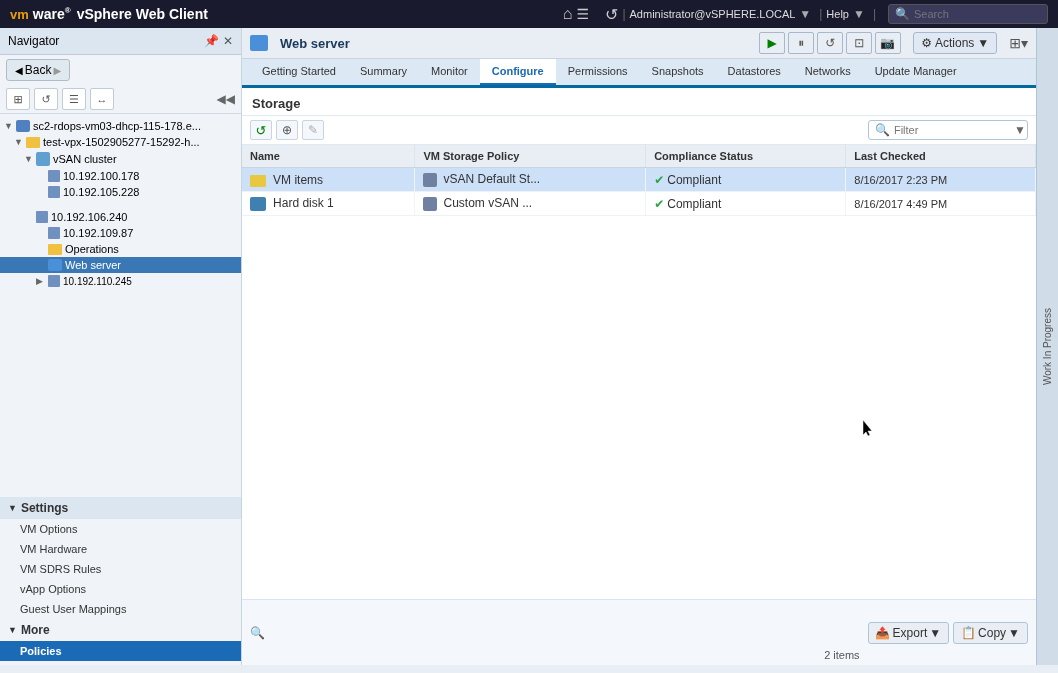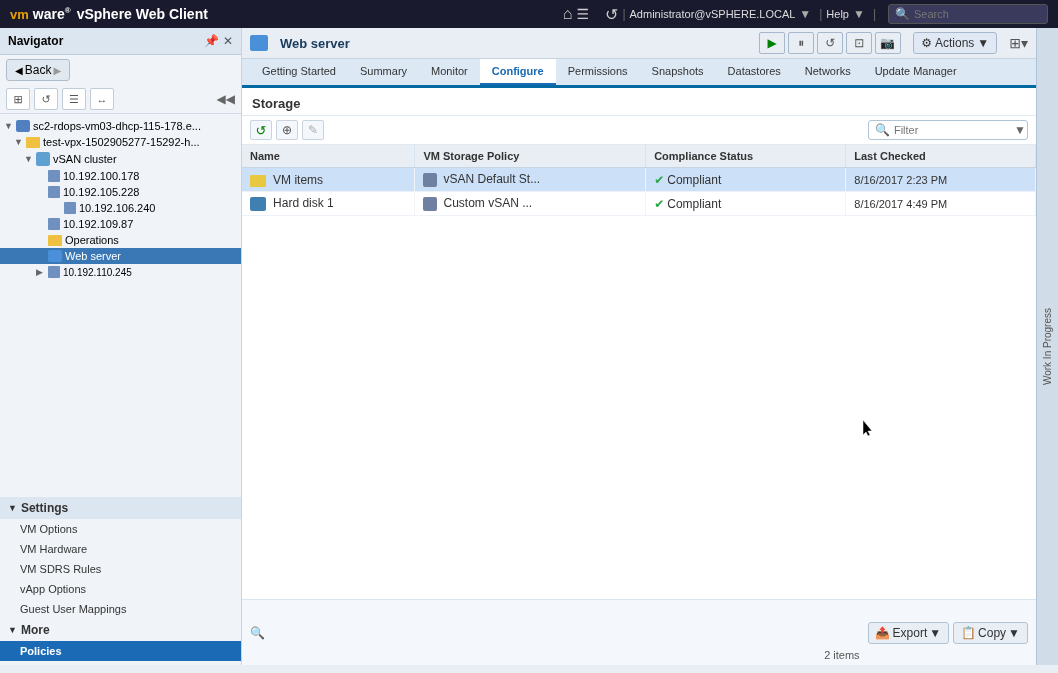--- a/index.html
+++ b/index.html
@@ -106,21 +106,21 @@
   <div class="topbar-search" style="margin-left:8px;">
     <span style="color:#aaa;margin-right:4px;">🔍</span>
     <input type="text" placeholder="Search" style="">
   </div>
 </div>
 
 <div class="main-layout">
 
   <div class="sidebar">
     <div class="sidebar-header">
-      <span style="font-weight:bold;font-size:12px;">Navigator</span>
+      <span style="font-weight:normal;font-size:12px;">Navigator</span>
       <div class="sidebar-header-icons">
         <span style="font-size:12px;cursor:pointer;color:#555;">📌</span>
         <span style="font-size:12px;cursor:pointer;color:#555;">✕</span>
       </div>
     </div>
     <div class="back-btn">
       <span style="font-size:10px;">◀</span>
       <span>Back</span>
       <span style="font-size:10px;color:#999;">▶</span>
     </div>
@@ -151,21 +151,21 @@
       <div class="tree-item" style="padding-left:36px;">
         <span class="arrow" style="width:12px;"></span>
         <span class="host-icon"></span>
         <span class="label" style="font-size:11px;">10.192.100.178</span>
       </div>
       <div class="tree-item" style="padding-left:36px;">
         <span class="arrow" style="width:12px;"></span>
         <span class="host-icon"></span>
         <span class="label" style="font-size:11px;">10.192.105.228</span>
       </div>
-      <div class="tree-item" style="padding-left:52px;">
+      <div class="tree-item" style="padding-left:24px;margin-top:9px;">
         <span class="arrow" style="width:12px;"></span>
         <span class="host-icon"></span>
         <span class="label" style="font-size:11px;">10.192.106.240</span>
       </div>
       <div class="tree-item" style="padding-left:36px;">
         <span class="arrow" style="width:12px;"></span>
         <span class="host-icon"></span>
         <span class="label" style="font-size:11px;">10.192.109.87</span>
       </div>
       <div class="tree-item" style="padding-left:36px;">

